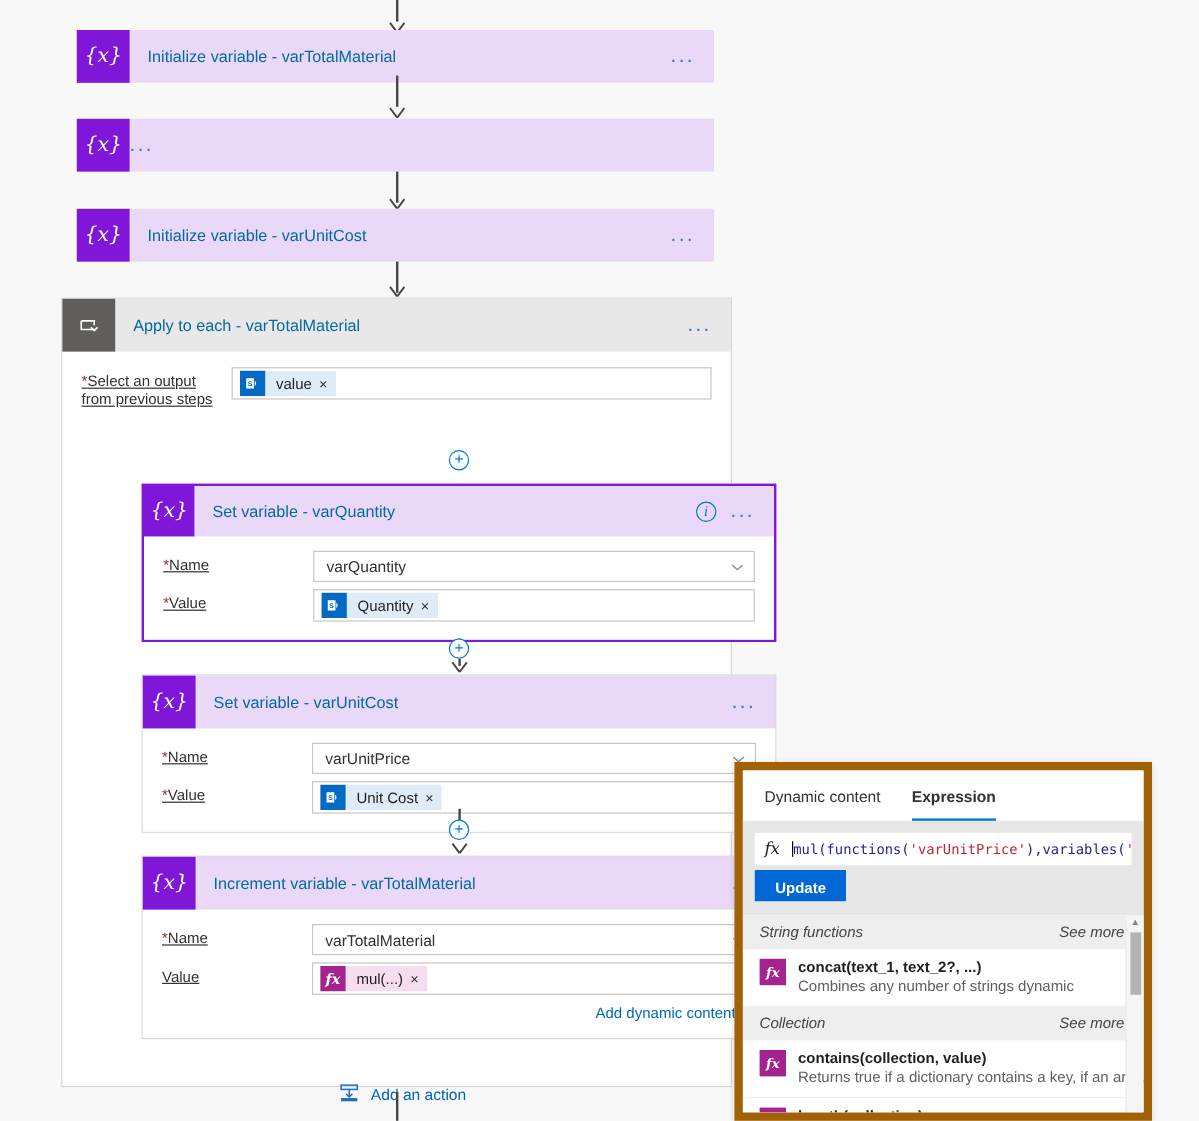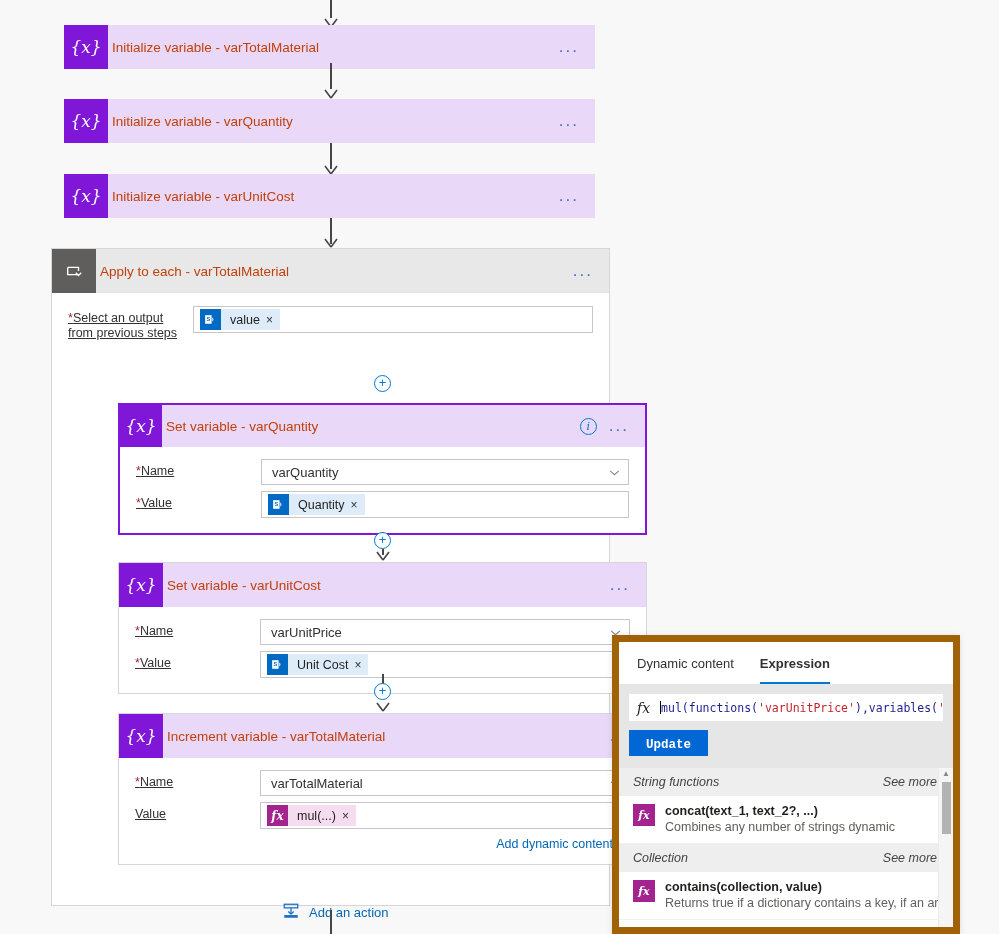--- a/index.html
+++ b/index.html
@@ -87,23 +87,23 @@
     background: #605e5c;
     color: #ffffff;
     display: flex;
     align-items: center;
     justify-content: center;
     flex: 0 0 44px;
   }
 
   .card-title {
     flex: 1;
-    padding-left: 4px;
+    padding-left: 15px;
     font-size: 13.5px;
-    color: #c2410c;
+    color: #0369a1;
     white-space: nowrap;
     overflow: hidden;
   }
 
   .head-actions {
     display: flex;
     align-items: center;
     gap: 12px;
     padding-right: 16px;
   }
@@ -321,29 +321,29 @@
   #exp-code .str { color: #c0272d; }
   .caret {
     display: inline-block;
     width: 1px;
     height: 13px;
     background: #000;
     vertical-align: -2px;
   }
 
   #update-btn {
-    margin-top: 9px;
+    margin-top: 4px;
     background: #0067d4;
     color: #ffffff;
     border: none;
     height: 26px;
     padding: 8px 17px;
     font-size: 12.5px;
     font-weight: bold;
-    font-family: Liberation Mono, monospace;
+    font-family: Liberation Sans, sans-serif;
     cursor: pointer;
   }
 
   #fn-list {
     position: relative;
     height: 164px;
     overflow: hidden;
     background: #fff;
   }
 
@@ -439,21 +439,20 @@
   <div class="conn" style="top:63px; height:26px;"></div>
   <div class="arrowhead" style="top:87px;">
     <svg viewBox="0 0 18 12" width="18" height="12">
         <path d="M9 11 L3 3 M9 11 L15 3" stroke="#484644" stroke-width="1.6" fill="none"></path>
       </svg>
   </div>
 
   <div class="card collapsed" style="left:64px; top:99px; width:531px;">
     <div class="card-head">
       <div class="var-icon">{x}</div>
-      <div class="card-title">Initialize variable - varQuantity</div>
       <div class="head-actions">
         <div class="ellipsis">...</div>
       </div>
     </div>
   </div>
 
   <div class="conn" style="top:143px; height:26px;"></div>
   <div class="arrowhead" style="top:163px;">
     <svg viewBox="0 0 18 12" width="18" height="12">
         <path d="M9 11 L3 3 M9 11 L15 3" stroke="#484644" stroke-width="1.6" fill="none"></path>

